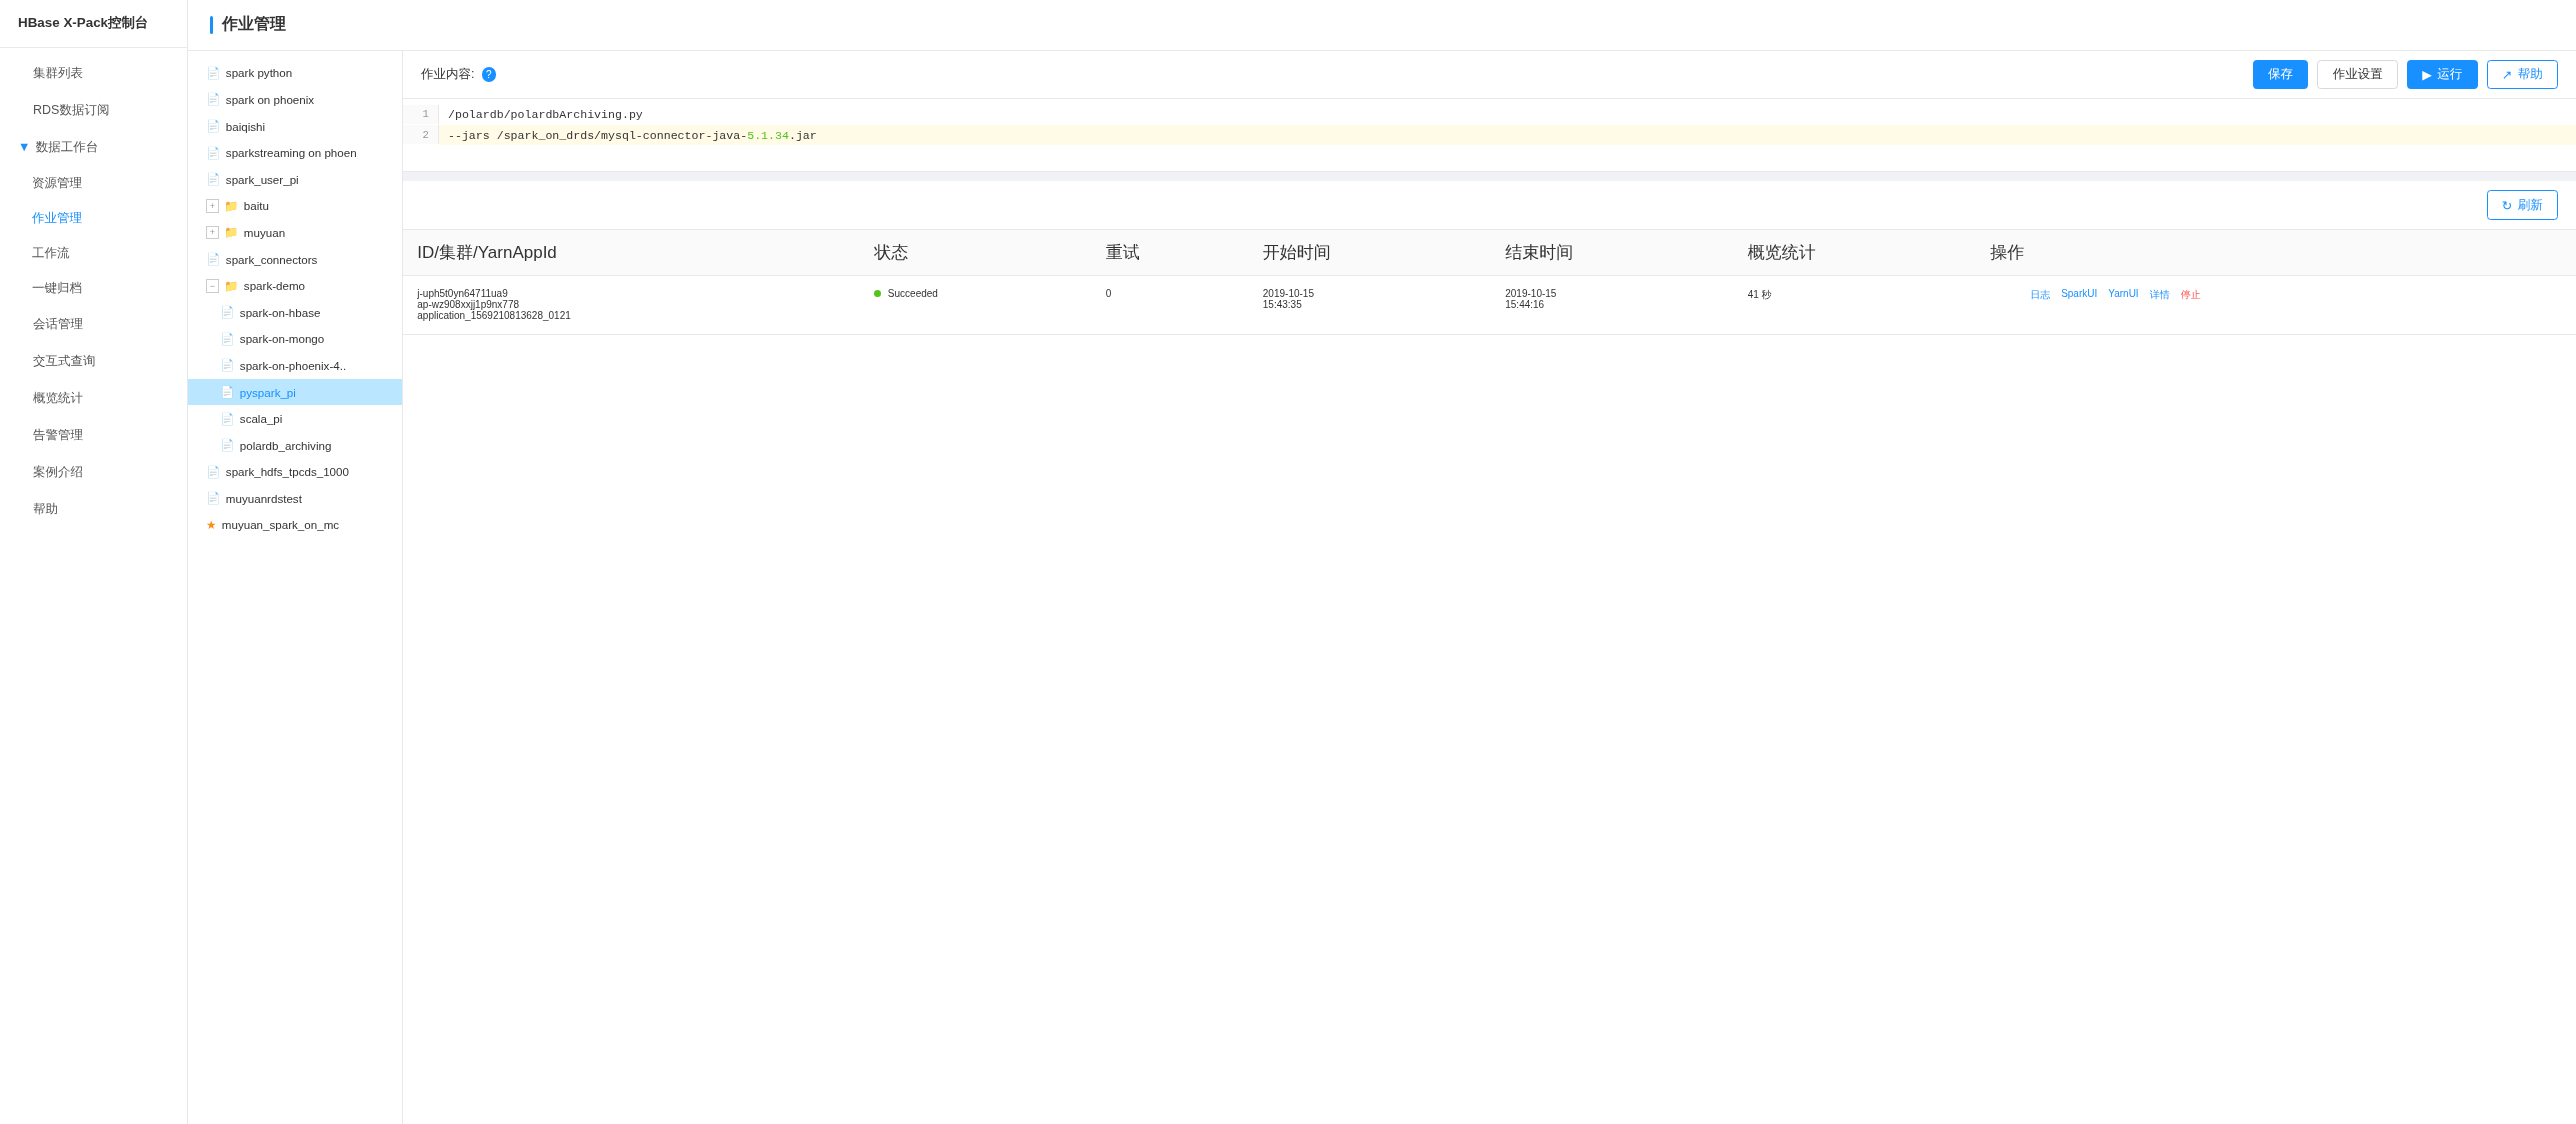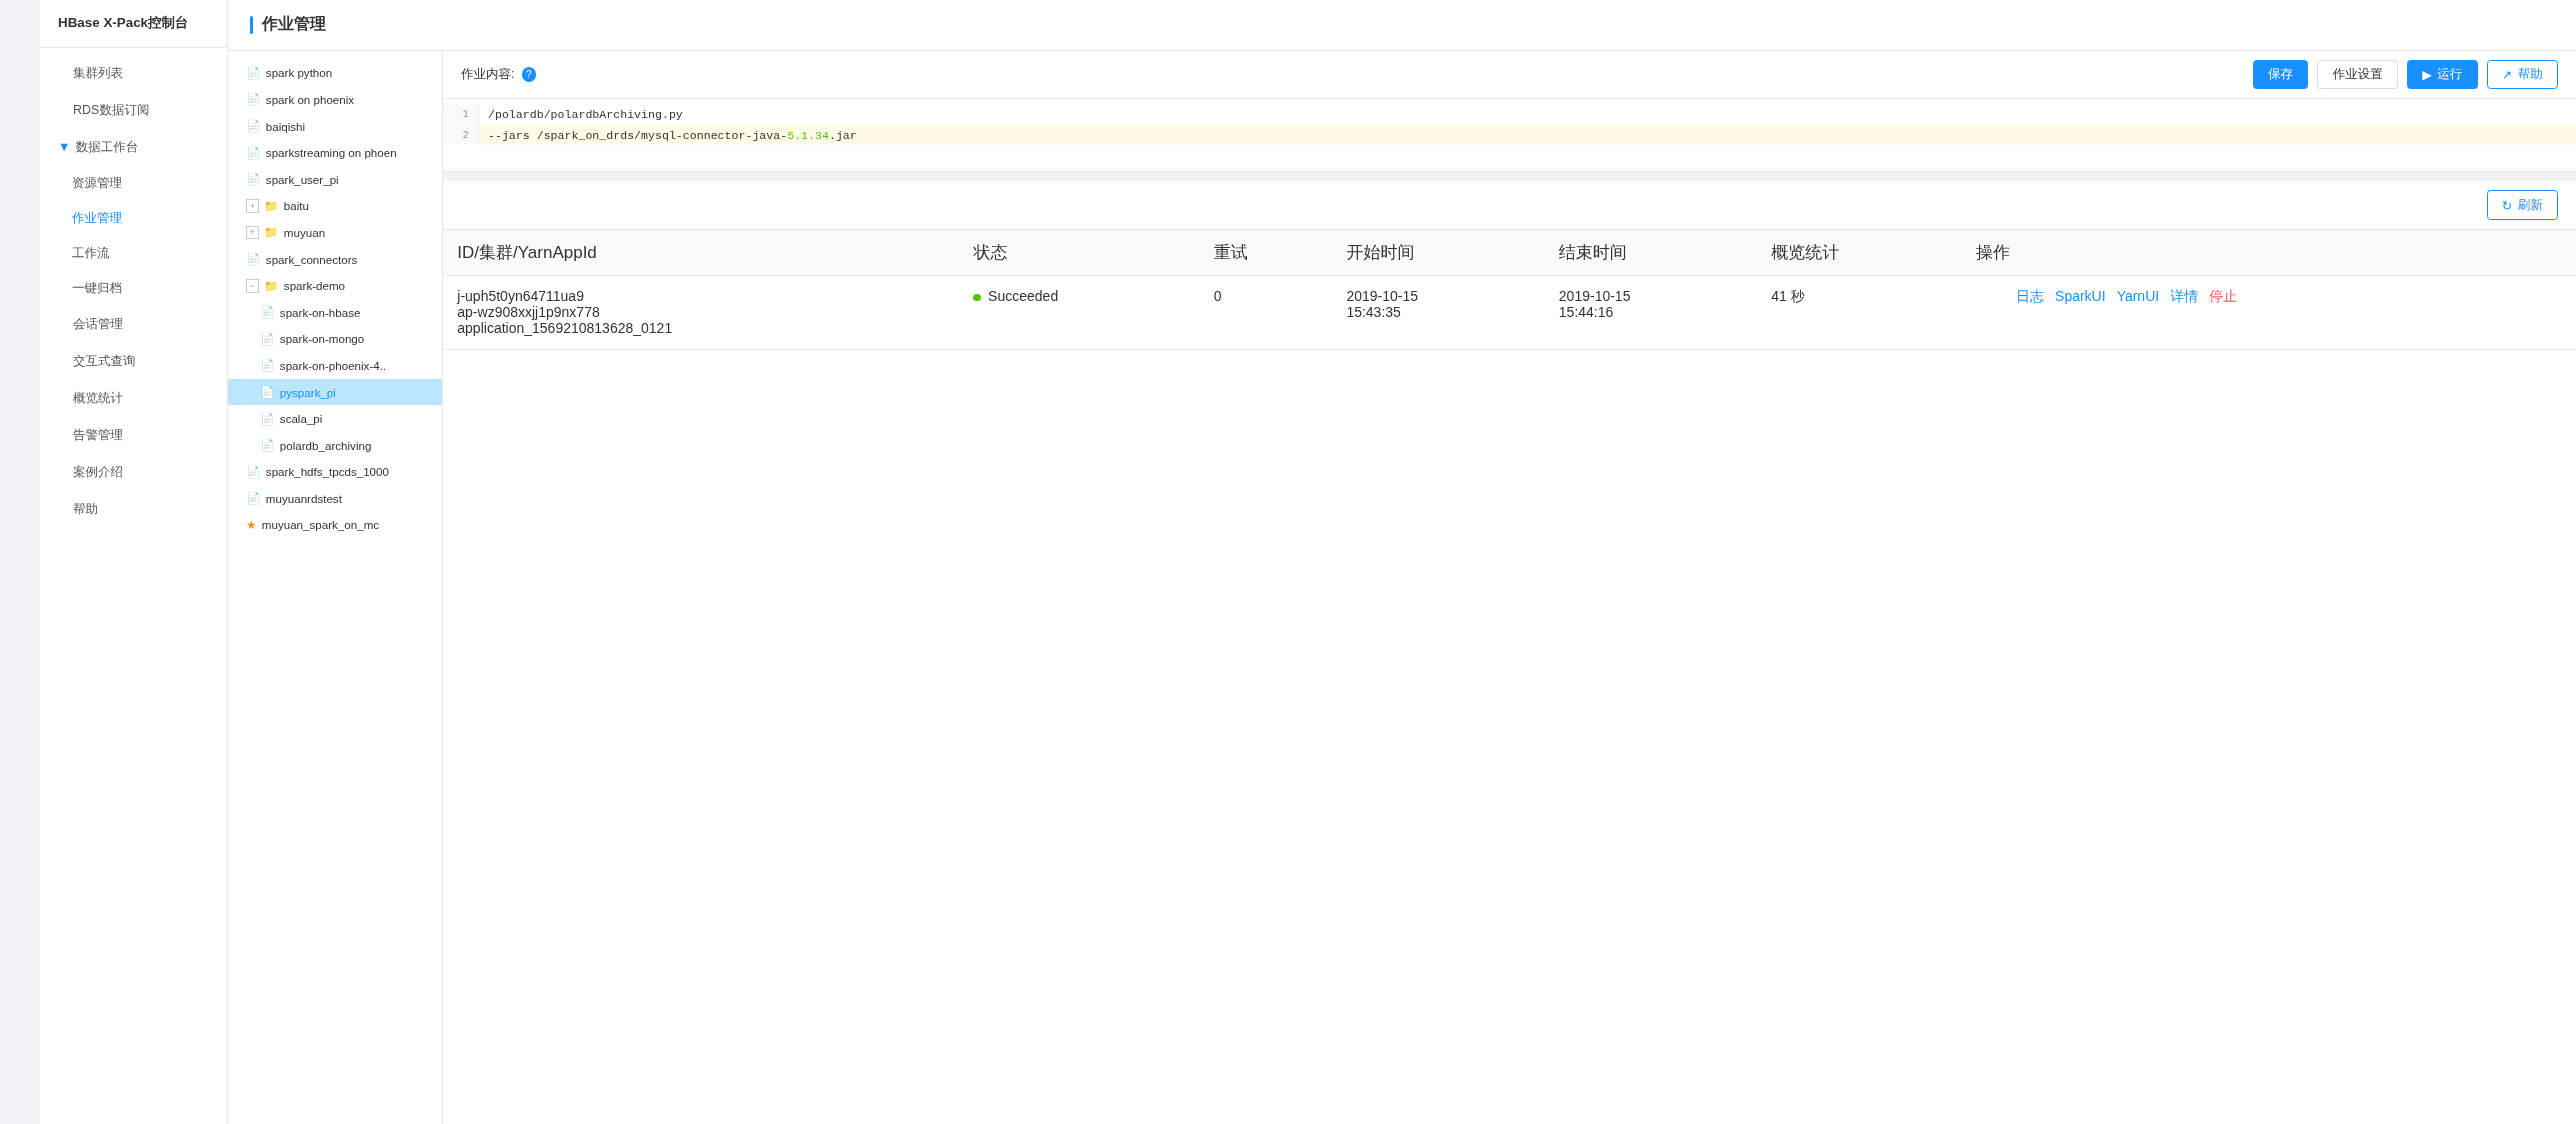--- a/index.html
+++ b/index.html
@@ -6,21 +6,20 @@
     body { font-family: -apple-system, BlinkMacSystemFont, 'PingFang SC', 'Microsoft YaHei', sans-serif; font-size: 12.5px; background: #f0f2f5; display: flex; height: 100vh; overflow: hidden; }
 
     
     .sidebar {
       width: 188px;
       background: #fff;
       display: flex;
       flex-direction: column;
       border-right: 0.9px solid #e8e8e8;
       flex-shrink: 0;
-      margin-left: 40px;
     }
     .sidebar-logo {
       padding: 14.3px 18px;
       font-size: 13.4px;
       font-weight: bold;
       color: #333;
       border-bottom: 0.9px solid #e8e8e8;
       background: #fff;
     }
     .sidebar-menu { flex: 1; overflow-y: auto; padding: 7.2px 0; }
@@ -262,21 +261,21 @@
       text-align: left;
       color: #333;
       font-weight: 500;
       border-bottom: 0.9px solid #e8e8e8;
       font-size: 17px;
     }
     td {
       padding: 12.5px 14.3px;
       color: #333;
       border-bottom: 0.9px solid #e8e8e8;
-      font-size: 14px;
+      font-size: 10px;
       vertical-align: top;
     }
     .status-dot {
       display: inline-block;
       width: 7.2px;
       height: 7.2px;
       border-radius: 50%;
       background: #52c41a;
       margin-right: 3.6px;
     }

